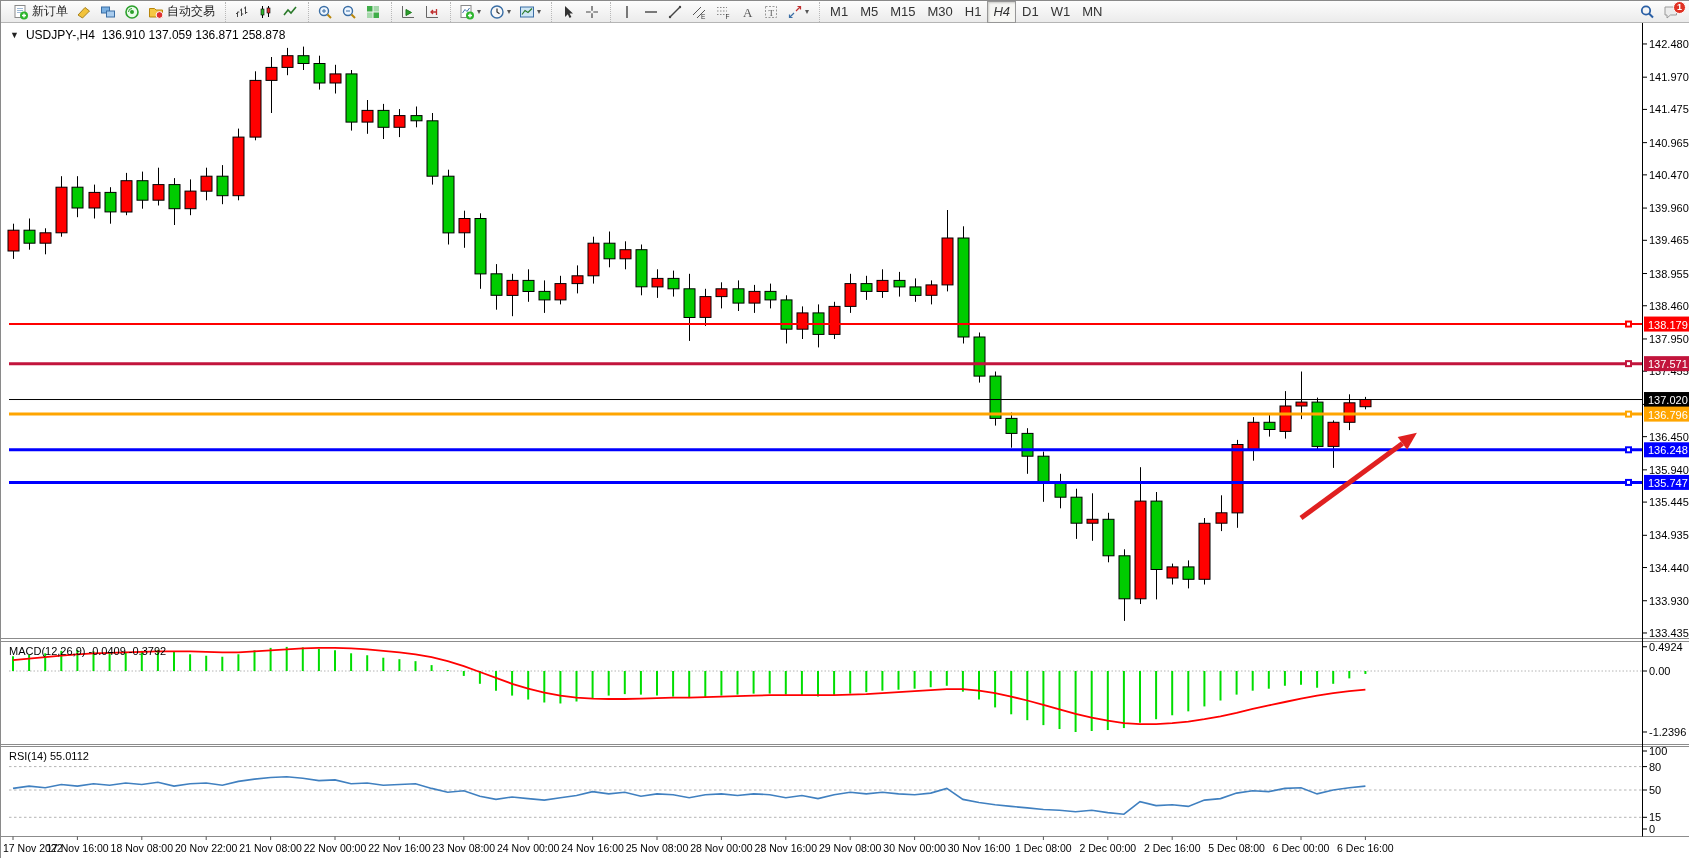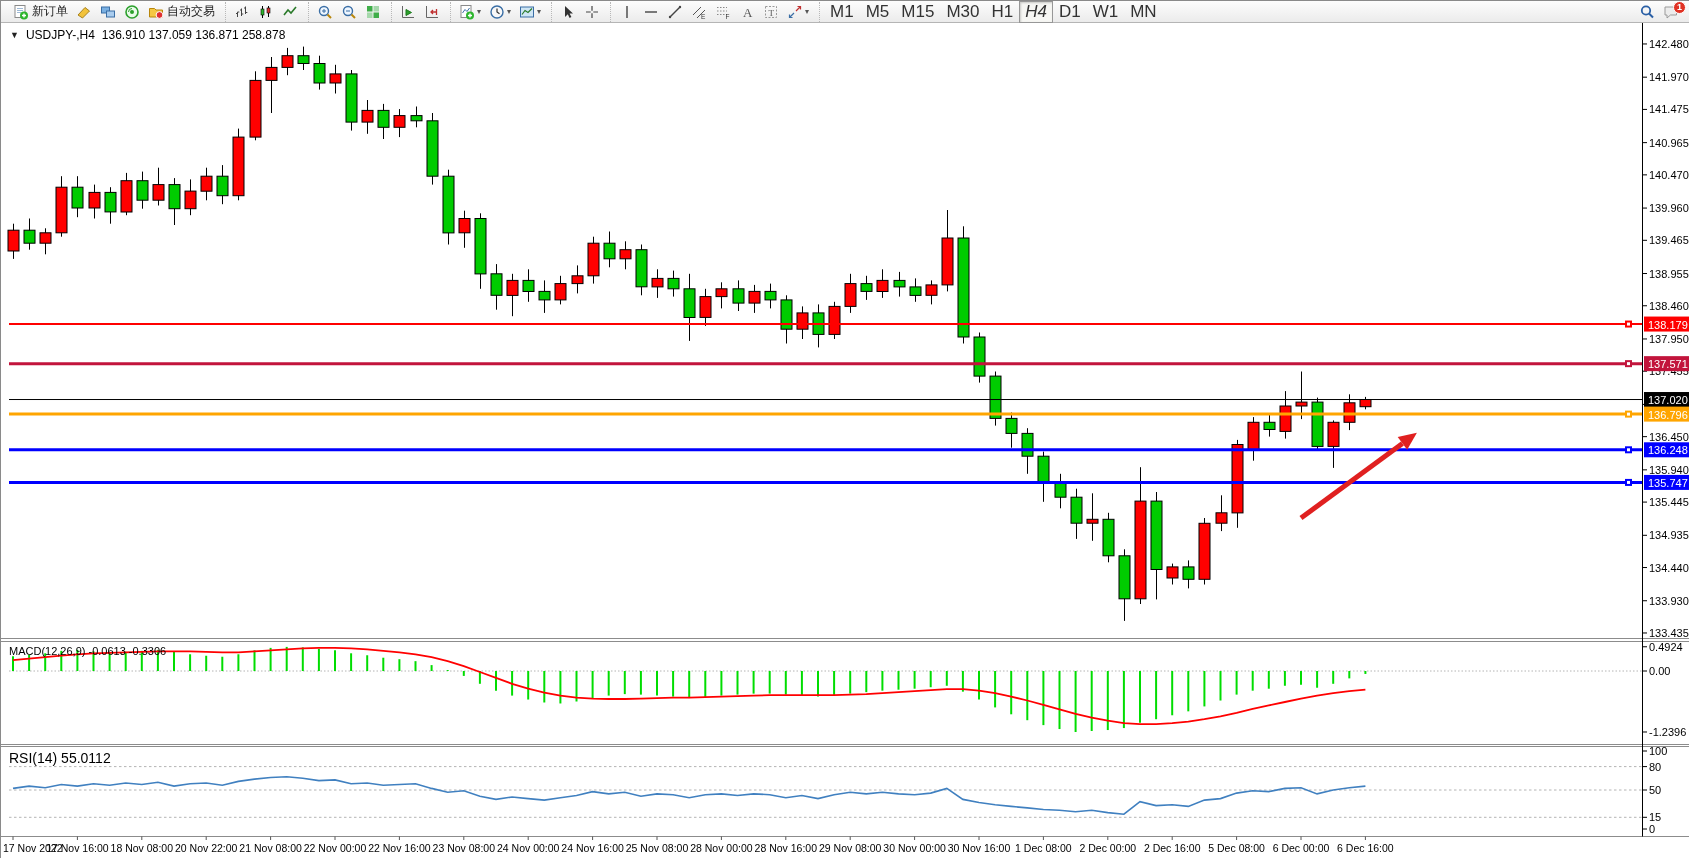--- a/index.html
+++ b/index.html
@@ -8,33 +8,33 @@
   
   #toolbar{position:absolute;top:0;left:0;width:1689px;height:22px;
            background:linear-gradient(#fdfdfd,#ebebeb);border-bottom:1px solid #b5b5b5;
            display:flex;align-items:center;padding:0 3px;box-sizing:border-box;z-index:5;}
   .tb-group{display:flex;align-items:center;height:20px;padding:0 4px;margin:0 1px;border-left:1px dotted #b8b8b8;}
   .tb-group.first{border-left:none;}
   .tb-btn{position:relative;display:flex;align-items:center;height:20px;padding:0 3px;cursor:default;border:1px solid transparent;}
   .tb-btn.active{border:1px solid #979797;background:#f6f6f3;box-shadow:inset 1px 1px 2px rgba(0,0,0,.18);font-style:italic;}
   .tb-icon{display:inline-flex;width:16px;height:16px;}
   .tb-label{font-size:12px;color:#222;margin-left:3px;white-space:nowrap;}
-  .tb-text{font-size:17px;color:#333;padding:0 2px;}
+  .tb-text{font-size:13px;color:#333;padding:0 2px;}
   .tb-caret{font-size:8px;color:#555;margin-left:2px;}
   #toolbar-right{margin-left:auto;display:flex;align-items:center;padding-right:4px;}
   .badge{position:absolute;top:-1px;right:-4px;background:#e03224;color:#fff;border-radius:8px;
          font-size:9px;font-weight:bold;line-height:11px;padding:0 3px;border:1px solid #fff;}
   
   #chart-window{position:absolute;top:22px;left:0;width:1689px;height:836px;}
   #chart-svg{position:absolute;top:0;left:0;}
   .overlay{position:absolute;font-size:12px;color:#000;white-space:nowrap;z-index:3;}
   #chart-title{top:5px;left:9px;display:flex;align-items:center;gap:7px;}
   #chart-title .dd{font-size:9px;color:#222;}
   #macd-label{top:622px;left:8px;font-size:11px;}
-  #rsi-label{top:727px;left:8px;font-size:14px;}
+  #rsi-label{top:727px;left:8px;font-size:11px;}
 </style>
 </head>
 <body>
 
 <div id="app">
   <div id="toolbar">
       <div class="tb-group first">
         <div class="tb-btn">
           <span class="tb-icon">
             <svg viewBox="0 0 16 16" width="16" height="16">
@@ -740,16 +740,16 @@
           <text x="1300" y="851" text-anchor="middle" font-size="10.5" fill="#000" font-family="Liberation Sans, sans-serif">6 Dec 00:00</text>
           <line x1="1364.4" y1="835.5" x2="1364.4" y2="839" stroke="#555"></line>
           <text x="1364.4" y="851" text-anchor="middle" font-size="10.5" fill="#000" font-family="Liberation Sans, sans-serif">6 Dec 16:00</text>
         </g>
       </svg>
     <div class="overlay" id="chart-title">
       <span class="dd">▼</span>
       <span>USDJPY-,H4</span>
       <span>136.910 137.059 136.871 258.878</span>
     </div>
-    <div class="overlay" id="macd-label">MACD(12,26,9) -0.0613 -0.3306</div>
+    <div class="overlay" id="macd-label">MACD(12,26,9) -0.0409 -0.3792</div>
     <div class="overlay" id="rsi-label">RSI(14) 55.0112</div>
   </div>
 </div>
 
 </body></html>

